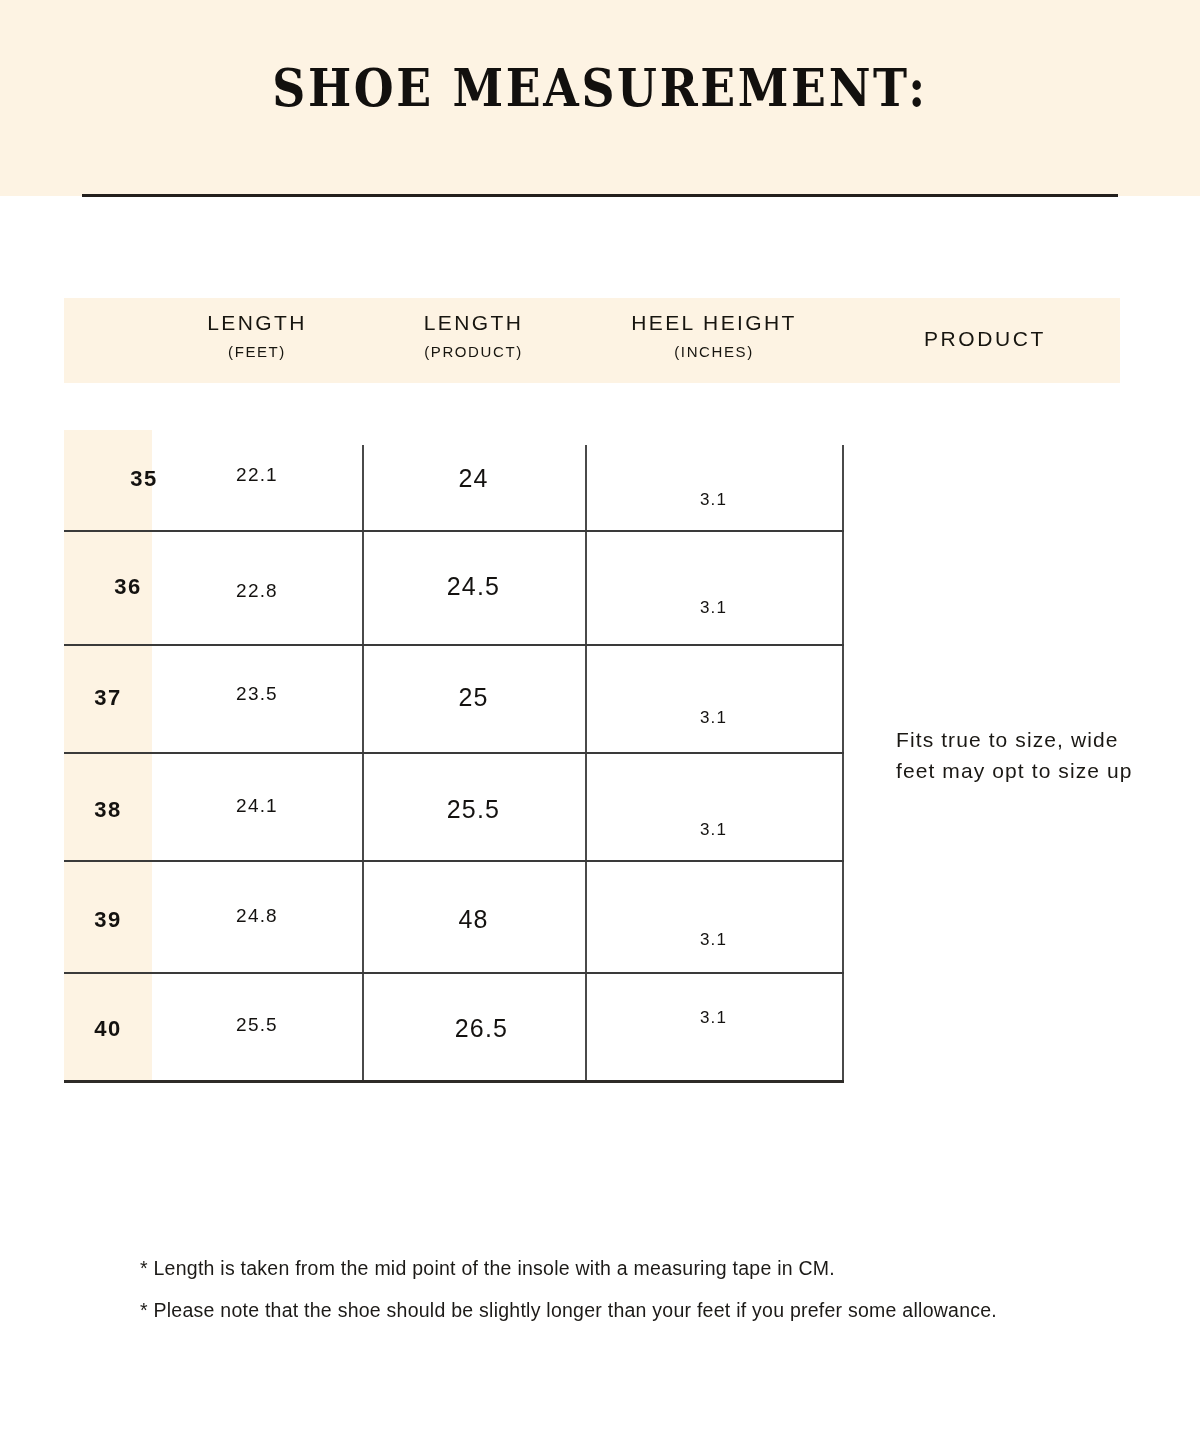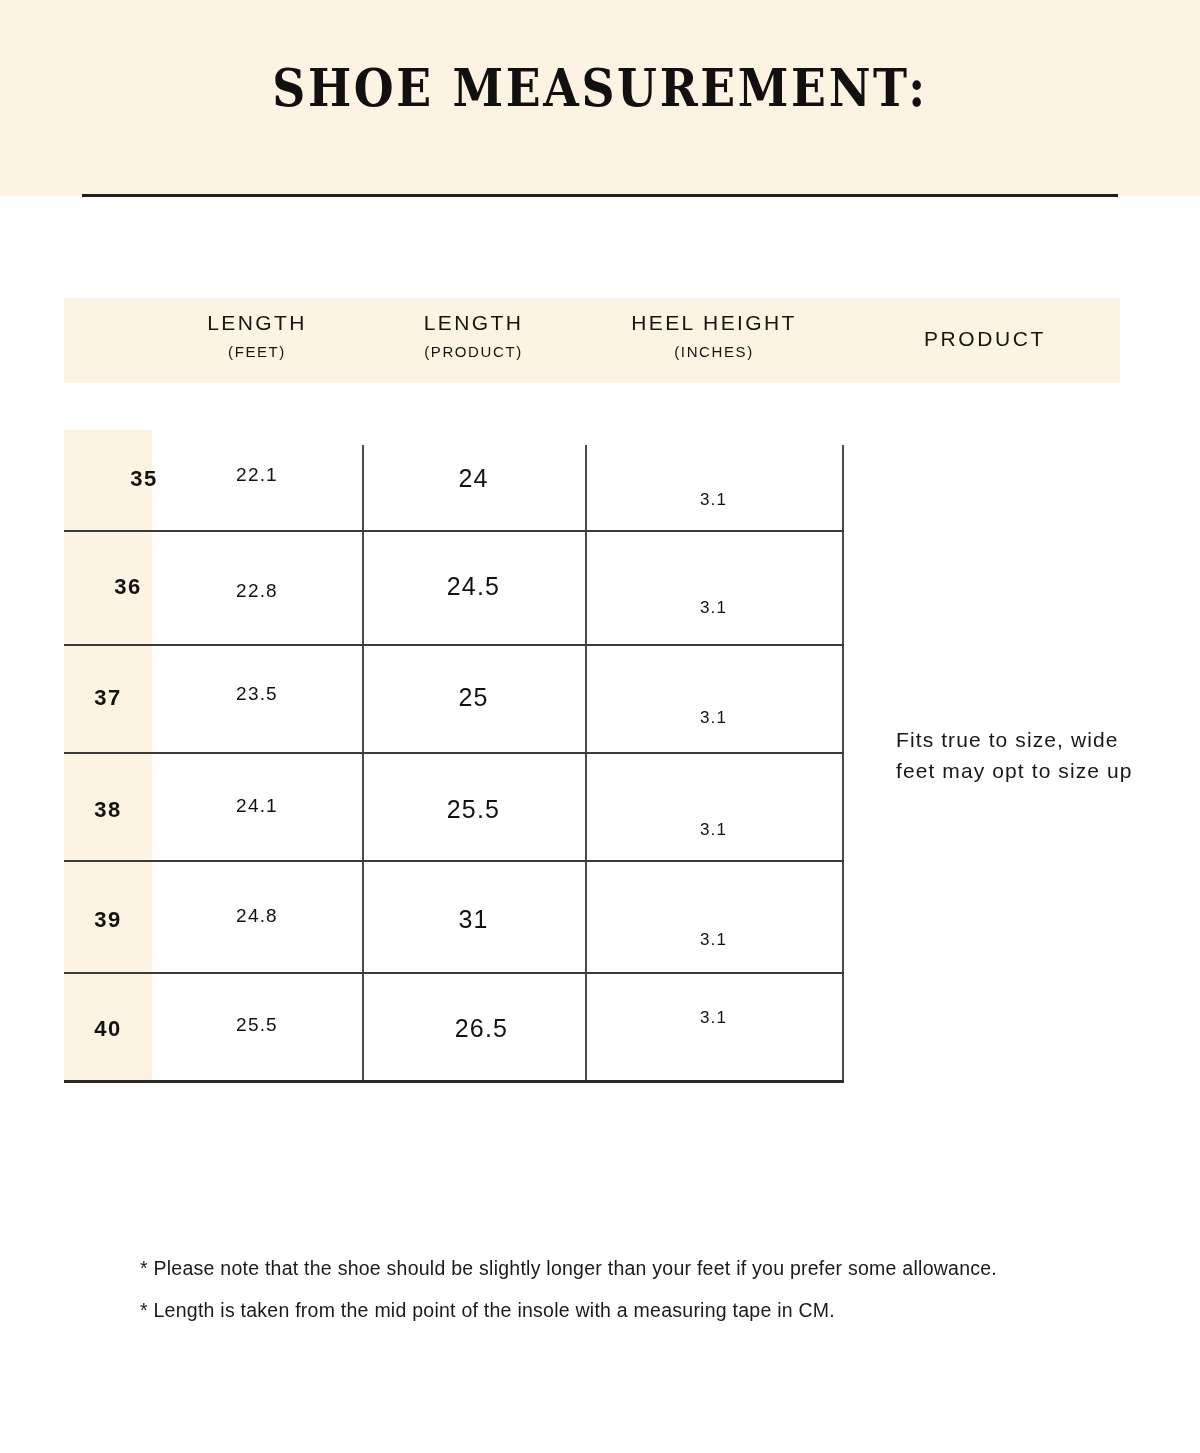--- a/index.html
+++ b/index.html
@@ -245,28 +245,28 @@
   <div class="cell len-prod" style="top:253px;">25</div>
   <div class="cell heel" style="top:278px;">3.1</div>
 
   <div class="cell size" style="top:367px;">38</div>
   <div class="cell len-feet" style="top:365px;">24.1</div>
   <div class="cell len-prod" style="top:365px;">25.5</div>
   <div class="cell heel" style="top:390px;">3.1</div>
 
   <div class="cell size" style="top:477px;text-align:center;">39</div>
   <div class="cell len-feet" style="top:475px;">24.8</div>
-  <div class="cell len-prod" style="top:475px;">31</div>
+  <div class="cell len-prod" style="top:475px;">48</div>
   <div class="cell heel" style="top:500px;">3.1</div>
 
   <div class="cell size" style="top:586px;">40</div>
   <div class="cell len-feet" style="top:584px;">25.5</div>
   <div class="cell len-prod" style="top:584px;padding-left:8px;">26.5</div>
   <div class="cell heel" style="top:578px;">3.1</div>
 
 </div>
 
 <div id="sizing-note">Fits true to size, wide feet may opt to size up</div>
 
 <div id="footnotes">
+  <div class="footnote">* Length is taken from the mid point of the insole with a measuring tape in CM.</div>
   <div class="footnote">* Please note that the shoe should be slightly longer than your feet if you prefer some allowance.</div>
-  <div class="footnote">* Length is taken from the mid point of the insole with a measuring tape in CM.</div>
 </div>
 
 </body></html>

